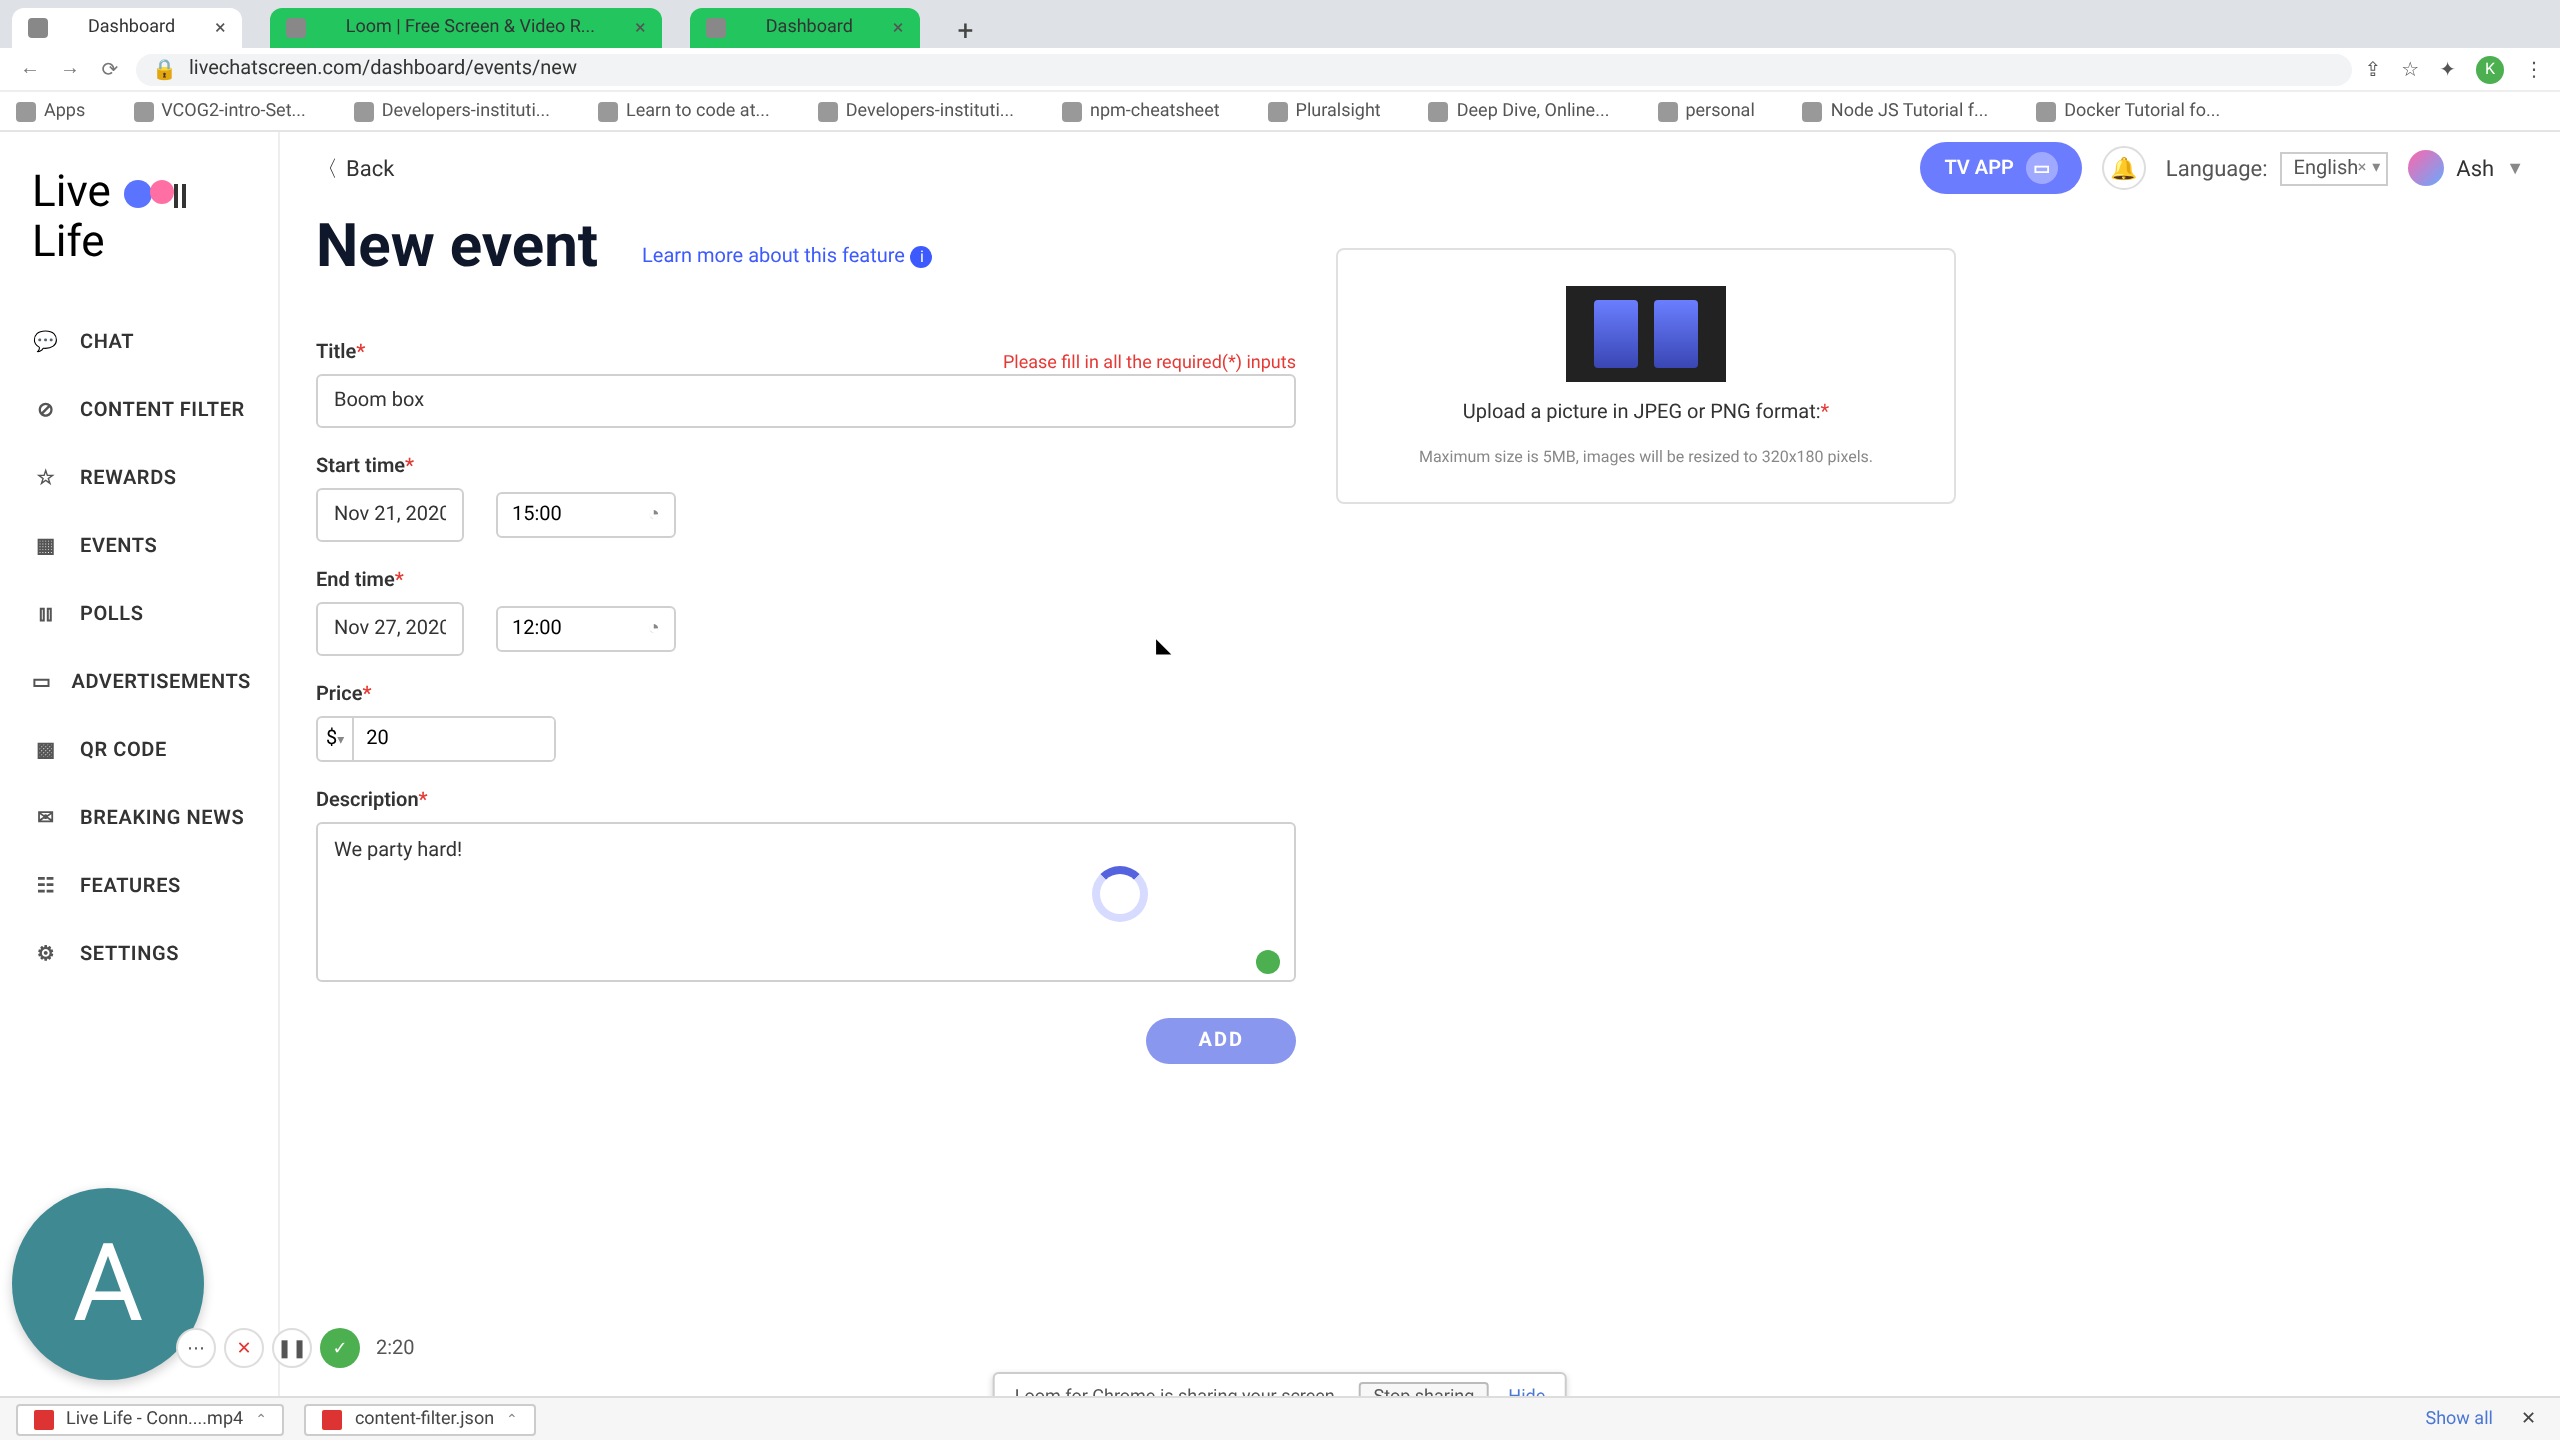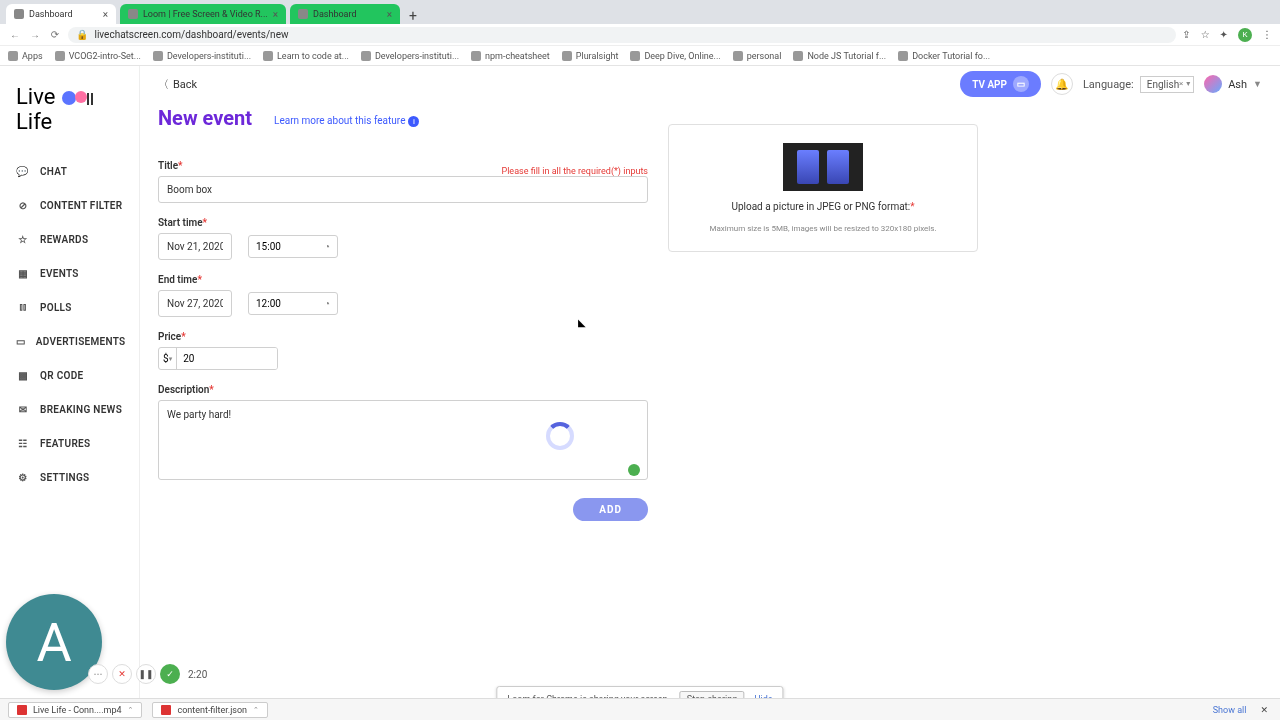--- a/index.html
+++ b/index.html
@@ -1,32 +1,32 @@
 <!DOCTYPE html>
 <html><head>
 <meta charset="utf-8">
 <style>
 * { margin: 0; padding: 0; box-sizing: border-box; font-family: -apple-system, BlinkMacSystemFont, "Segoe UI", Roboto, Arial, sans-serif; }
 body { width: 1280px; height: 720px; background: #fff; overflow: hidden; position: relative; }
 
 
 .chrome-tabs { height: 24px; background: #dee1e6; display: flex; align-items: flex-end; padding-left: 6px; font-size: 9px; color: #333; }
-.chrome-tab { height: 20px; background: #fff; border-radius: 6px 6px 0 0; display: flex; align-items: center; padding: 0 8px; margin-right: 4px; min-width: 110px; gap: 5px; }
+.chrome-tab { height: 20px; background: #fff; border-radius: 6px 6px 0 0; display: flex; align-items: center; padding: 0 8px; margin-right: 14px; min-width: 110px; gap: 20px; }
 .chrome-tab.inactive { background: #22c55e; }
 .chrome-tab .fav { width:10px; height:10px; border-radius:2px; background:#888; flex-shrink:0; }
 .chrome-tab .x { margin-left:auto; color:#555; font-size:10px; cursor:pointer; }
 .chrome-newtab { width:18px; text-align:center; font-size:14px; color:#444; cursor:pointer; }
 
 .chrome-addr { height: 22px; background: #fff; display:flex; align-items:center; padding:0 8px; gap:6px; border-bottom:1px solid #eee; font-size:10px; color:#555; }
 .chrome-addr .navbtn { width:14px; text-align:center; color:#777; cursor:pointer; }
 .chrome-addr .urlbar { flex:1; background:#f1f3f4; border-radius:10px; height:16px; display:flex; align-items:center; padding:0 8px; color:#333; }
 .chrome-addr .right { display:flex; gap:10px; align-items:center; }
 .chrome-addr .avatar { width:14px; height:14px; border-radius:50%; background:#4caf50; color:#fff; font-size:8px; display:flex; align-items:center; justify-content:center; }
 
-.chrome-bm { height: 20px; background:#fff; border-bottom:1px solid #e4e4e4; display:flex; align-items:center; padding:0 8px; gap:12px; font-size:9px; color:#555; }
+.chrome-bm { height: 20px; background:#fff; border-bottom:1px solid #e4e4e4; display:flex; align-items:center; padding:0 8px; gap:24px; font-size:9px; color:#555; }
 .chrome-bm .bm { display:flex; align-items:center; gap:4px; cursor:pointer; }
 .chrome-bm .bm .ic { width:10px; height:10px; background:#999; border-radius:2px; }
 
 
 .app { position:absolute; top:66px; left:0; right:0; bottom:0; display:flex; }
 .sidebar { width:140px; border-right:1px solid #eee; padding:10px 0; }
 .logo { padding: 8px 16px 20px; }
 .logo-img { font-size: 22px; font-weight:400; }
 .logo-img .live { color:#000; }
 .logo-img .life { color:#000; }
@@ -44,21 +44,21 @@
 .lang { font-size:11px; color:#555; display:flex; align-items:center; gap:6px; }
 .lang .sel { border:1px solid #ccc; padding:2px 14px 2px 6px; font-size:10px; position:relative; }
 .lang .sel::after { content:"▾"; position:absolute; right:3px; top:2px; font-size:8px; color:#888; }
 .lang .sel .xs { position:absolute; right:10px; top:2px; font-size:8px; color:#888; }
 .user { display:flex; align-items:center; gap:6px; font-size:11px; color:#333; cursor:pointer; }
 .user .uav { width:18px; height:18px; border-radius:50%; background:linear-gradient(135deg,#f6a,#6af); }
 .user .car { color:#888; font-size:9px; }
 
 .content { padding: 0 18px; display:flex; gap:20px; }
 .form-col { width:490px; }
-.page-title { font-size:20px; font-weight:700; color:#6d28d9; margin:4px 0 2px; display:inline-block; }
+.page-title { font-size:30px; font-weight:700; color:#0f172a; margin:4px 0 2px; display:inline-block; }
 .learn { font-size:10px; color:#3d5afe; margin-left:18px; vertical-align:middle; }
 .learn .qi { display:inline-block; width:11px; height:11px; border-radius:50%; background:#3d5afe; color:#fff; font-size:8px; text-align:center; line-height:11px; margin-left:3px; }
 .row-title { display:flex; justify-content:space-between; align-items:flex-end; margin-top:14px; }
 .lbl { font-size:10px; font-weight:600; color:#333; margin-top:14px; margin-bottom:5px; }
 .req { color:#e53935; }
 .warn { font-size:9px; color:#e53935; font-weight:400; }
 .input { width:100%; border:1px solid #d0d0d0; border-radius:3px; padding:7px 8px; font-size:10px; color:#333; background:#fff; }
 .input.sm { width:74px; display:inline-block; }
 .time-wrap { display:inline-flex; align-items:center; border:1px solid #d0d0d0; border-radius:3px; padding:5px 7px; font-size:10px; width:90px; margin-left:12px; justify-content:space-between; }
 .time-wrap .clk { color:#888; font-size:10px; }

